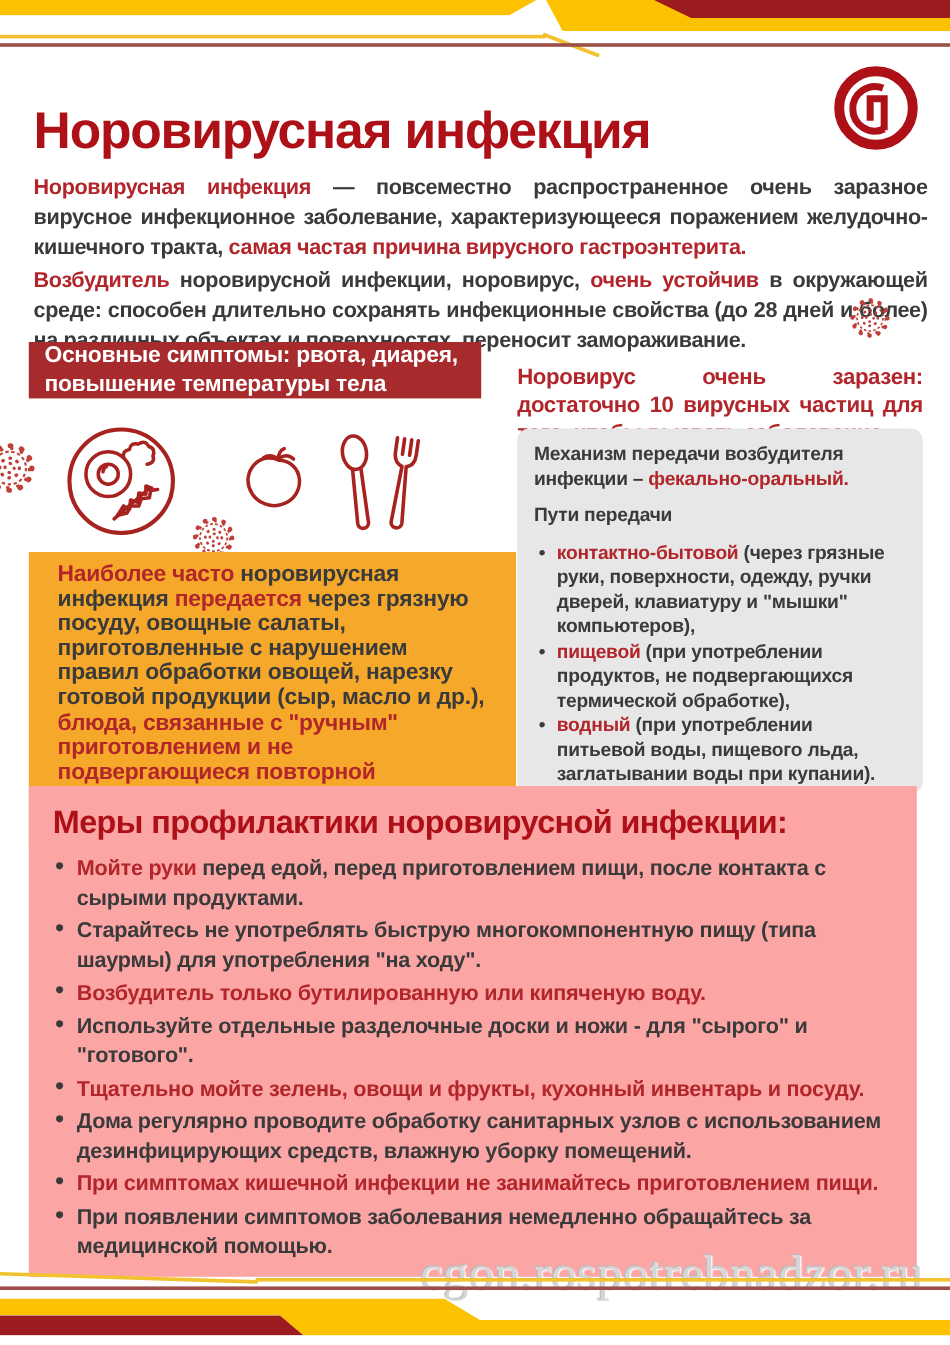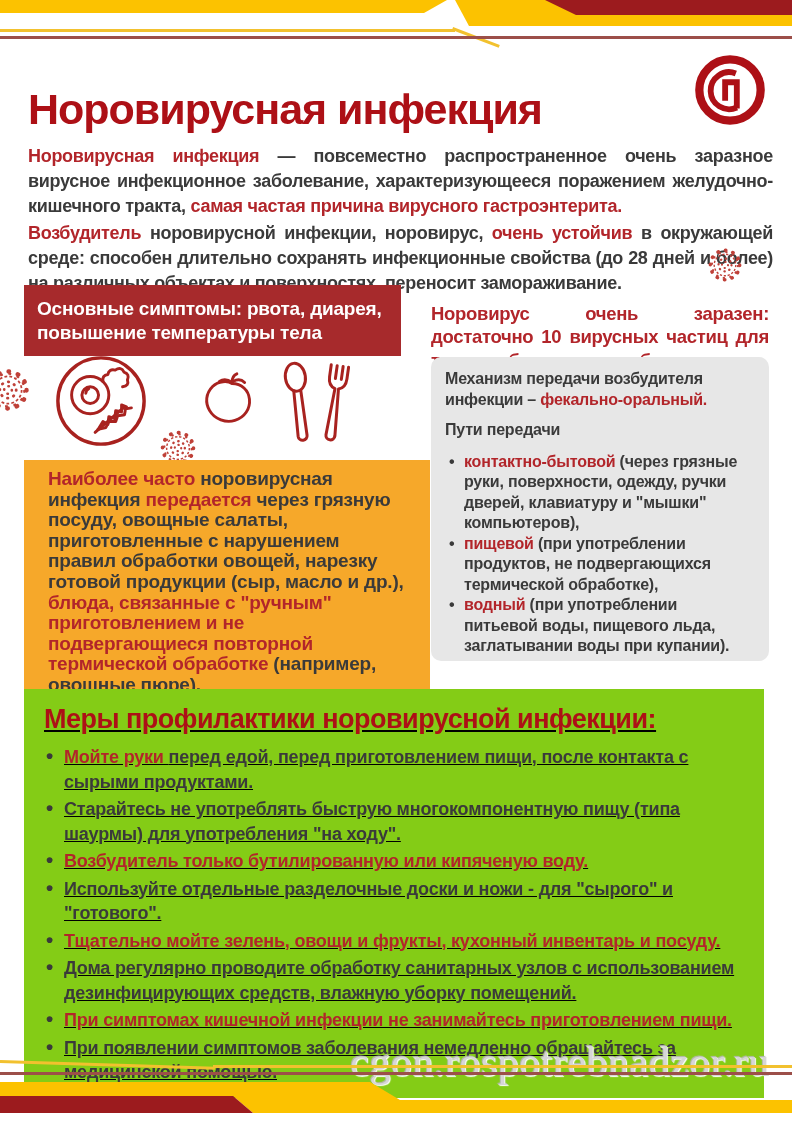--- a/index.html
+++ b/index.html
@@ -52,21 +52,21 @@
   .intro{position:absolute;left:28px;width:745px;font-size:18px;line-height:25px;
     letter-spacing:-0.3px;text-align:justify;color:var(--text_dark);}
   .intro.p1{top:126px;}
   .intro.p2{top:203px;}
   .seg-red{color:var(--text_red);}
   .seg-dark{color:var(--text_dark);}
 
   
   .symptoms-box{position:absolute;left:24px;top:285px;width:351px;min-height:45px;
     background:var(--box_red);color:#fff;font-size:19px;line-height:23.5px;
-    padding:12px 13px;letter-spacing:-0.2px;}
+    padding:0 13px;letter-spacing:-0.2px;}
   .contagious{position:absolute;left:431px;top:283px;width:338px;font-size:18.5px;
     line-height:23.5px;letter-spacing:-0.3px;text-align:justify;color:var(--text_red);}
   .gray-box{position:absolute;left:431px;top:357px;width:310px;height:280px;
     background:var(--box_gray);padding:12px 14px;font-size:16px;line-height:20.5px;
     letter-spacing:-0.2px;color:var(--text_dark);border-radius:10px;}
   .gray-box .mechanism{margin:0 0 10px 0;}
   .routes-title{margin:0 0 11px 0;}
   ul.routes{list-style:none;margin:0;padding:0;}
   ul.routes li{position:relative;padding-left:19px;margin:0;}
   ul.routes li::before{content:"•";position:absolute;left:4px;top:0;color:var(--text_dark);}
@@ -77,22 +77,22 @@
   
   .icon{position:absolute;}
   .virus-1{left:706px;top:246px;width:38px;height:38px;}
   .virus-2{left:-16px;top:366px;width:48px;height:48px;}
   .virus-3{left:158px;top:428px;width:40px;height:40px;}
   .plate{left:52px;top:352px;width:98px;height:98px;}
   .tomato{left:197px;top:368px;width:70px;height:64px;}
   .cutlery{left:282px;top:358px;width:74px;height:92px;}
 
   
-  .prevention-box{position:absolute;left:24px;top:689px;width:704px;min-height:336px;
-    background:#84cc16;padding:12px 18px 10px 18px;text-decoration:underline;}
+  .prevention-box{position:absolute;left:24px;top:655px;width:704px;min-height:336px;
+    background:#fca5a5;padding:12px 18px 10px 18px;}
   .prevention-title{font-size:27px;line-height:32px;color:var(--title_red);
     letter-spacing:-0.5px;margin:2px 0 10px 2px;}
   ul.prevention{list-style:none;margin:0;padding:0;font-size:18px;line-height:24.5px;
     letter-spacing:-0.2px;color:var(--text_dark);}
   ul.prevention li{position:relative;padding-left:22px;margin-bottom:3px;}
   ul.prevention li::before{content:"•";position:absolute;left:4px;top:-1px;
     color:var(--text_dark);font-size:1.15em;}
 
   
   .watermark{position:absolute;right:22px;top:1038px;font-family:"Liberation Serif","DejaVu Serif",serif;

